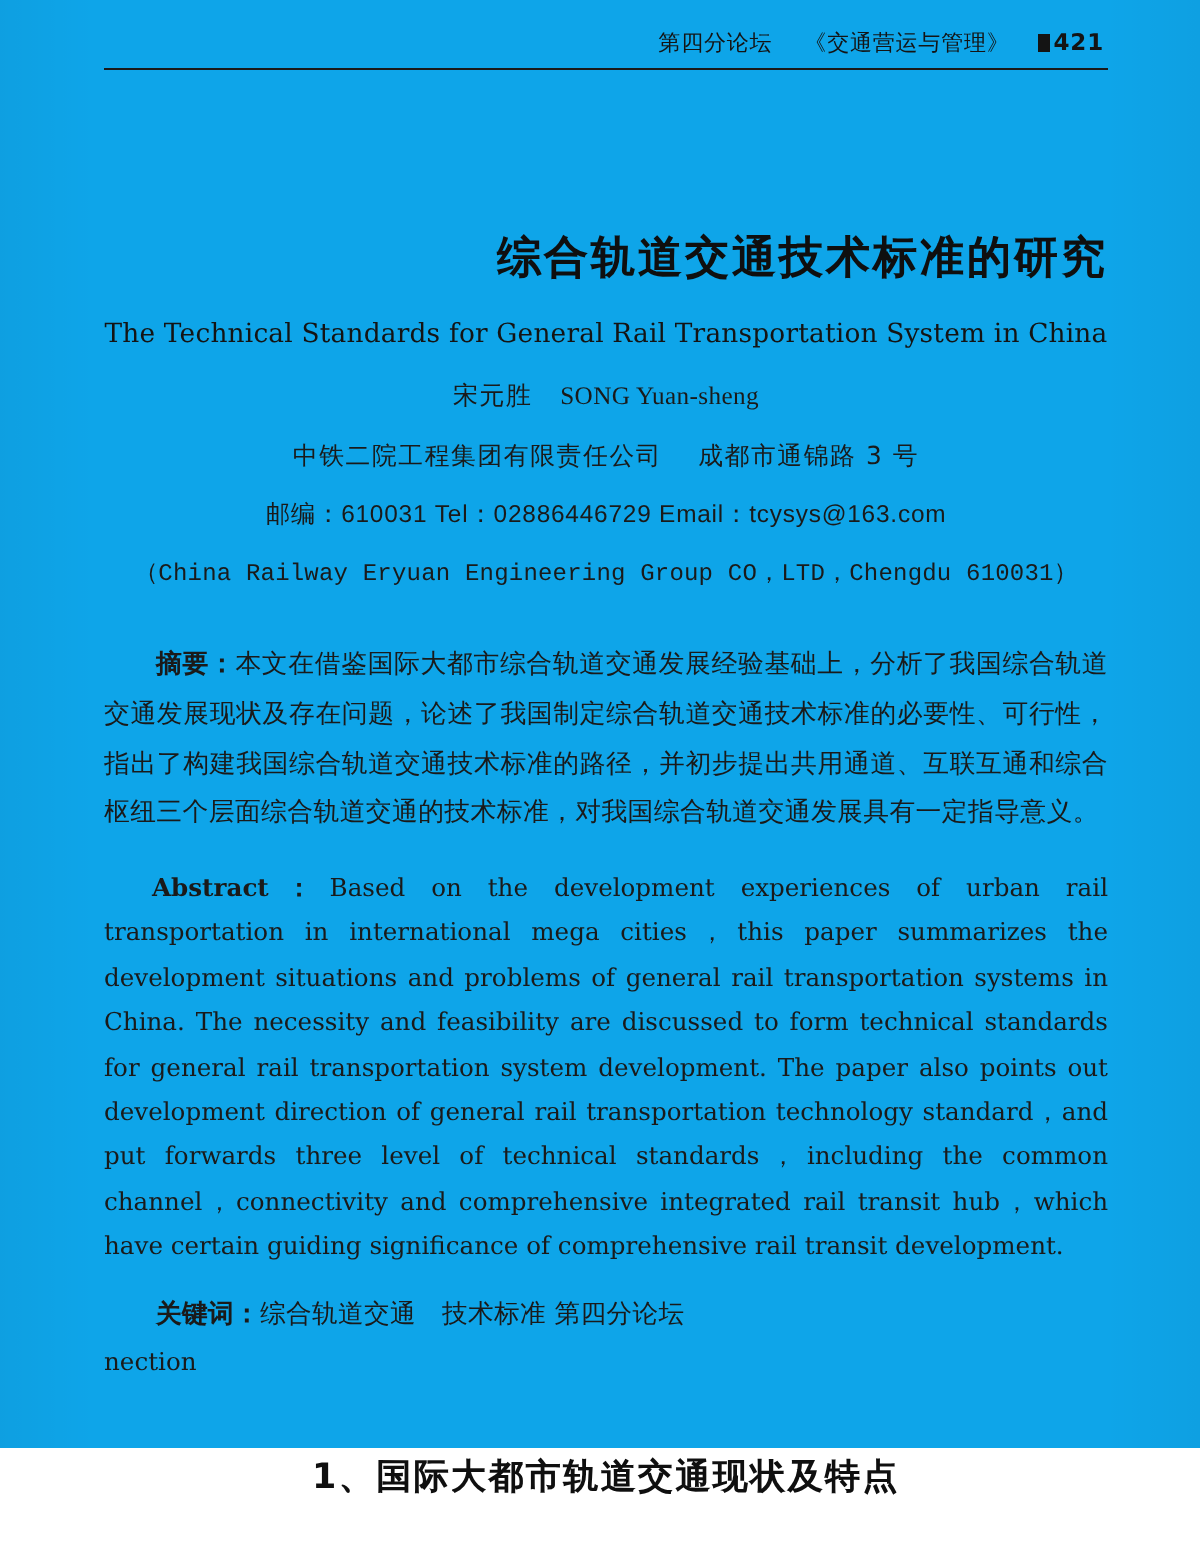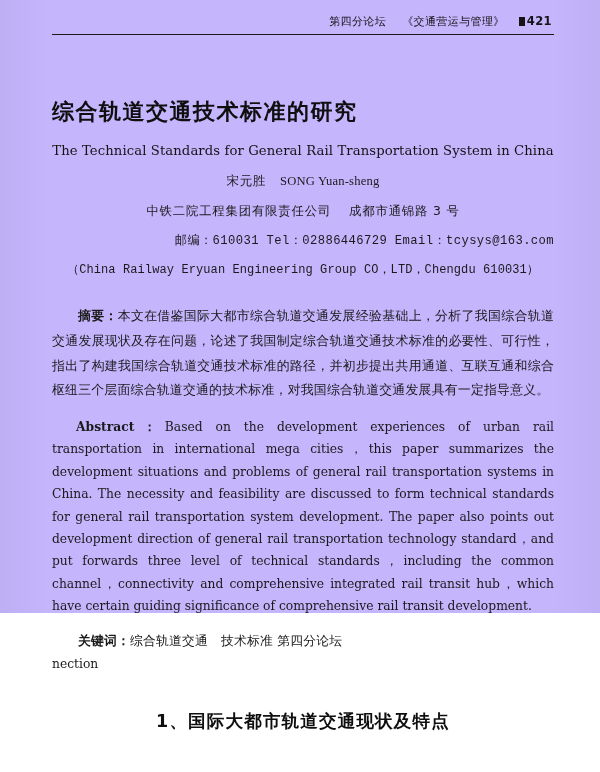--- a/index.html
+++ b/index.html
@@ -10,22 +10,22 @@
   body {
     width: 600px;
     height: 772px;
     font-family: "Liberation Serif", serif;
     color: #1a1a1a;
     overflow: hidden;
   }
   .page {
     position: relative;
     width: 600px;
-    height: 613px;
-    background: #c4b5fd;
+    height: 724px;
+    background: #0ea5e9;
     padding: 0;
     box-sizing: border-box;
   }
   
   .page::before {
     content: "";
     position: absolute;
     inset: 0;
     background:
       linear-gradient(90deg, rgba(0,0,0,0.035) 0%, rgba(0,0,0,0) 8%, rgba(0,0,0,0) 92%, rgba(0,0,0,0.03) 100%);
@@ -68,26 +68,26 @@
     margin-right: 2px;
     vertical-align: -1px;
   }
   .rule {
     margin-top: 5px;
     border-top: 1.1px solid #1a1a1a;
     height: 0;
   }
   
   .title-cn {
-    text-align: left;
+    text-align: right;
     font-family: "DejaVu Sans", sans-serif;
     font-weight: 700;
     font-size: 22px;
     letter-spacing: 1.5px;
-    margin-top: 62px;
+    margin-top: 79px;
     color: #0f0f0f;
   }
   .title-en {
     text-align: center;
     font-family: "DejaVu Serif", serif;
     font-size: 13.2px;
     margin-top: 16px;
     letter-spacing: 0.1px;
     color: #141414;
   }
@@ -105,25 +105,25 @@
   }
   .affil-cn {
     text-align: center;
     font-size: 12.4px;
     margin-top: 13px;
     letter-spacing: 0.8px;
     font-family: "DejaVu Sans", sans-serif;
   }
   .affil-cn .gap { display:inline-block; width: 18px; }
   .contact {
-    text-align: right;
+    text-align: center;
     font-size: 12.2px;
     margin-top: 12px;
     letter-spacing: 0.4px;
-    font-family: Liberation Mono, monospace;
+    font-family: Liberation Sans, sans-serif;
   }
   .affil-en {
     text-align: center;
     font-family: Liberation Mono, monospace;
     font-size: 12px;
     margin-top: 12px;
     letter-spacing: 0.1px;
   }
   
   .abs-cn {

